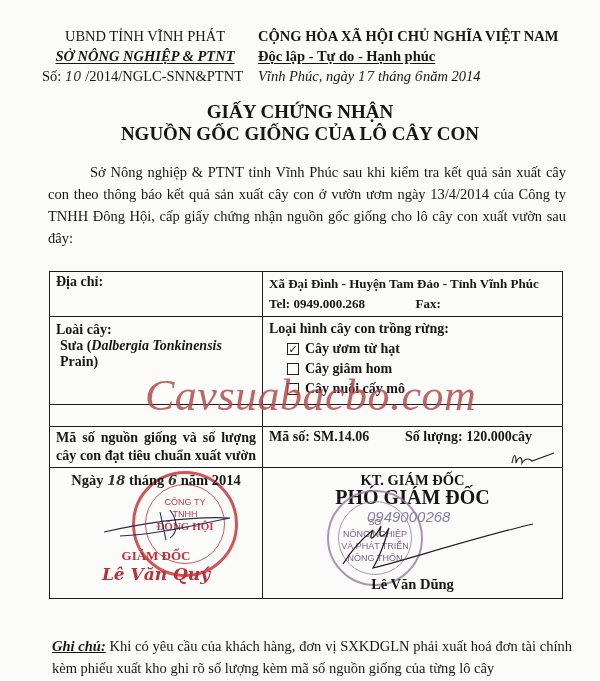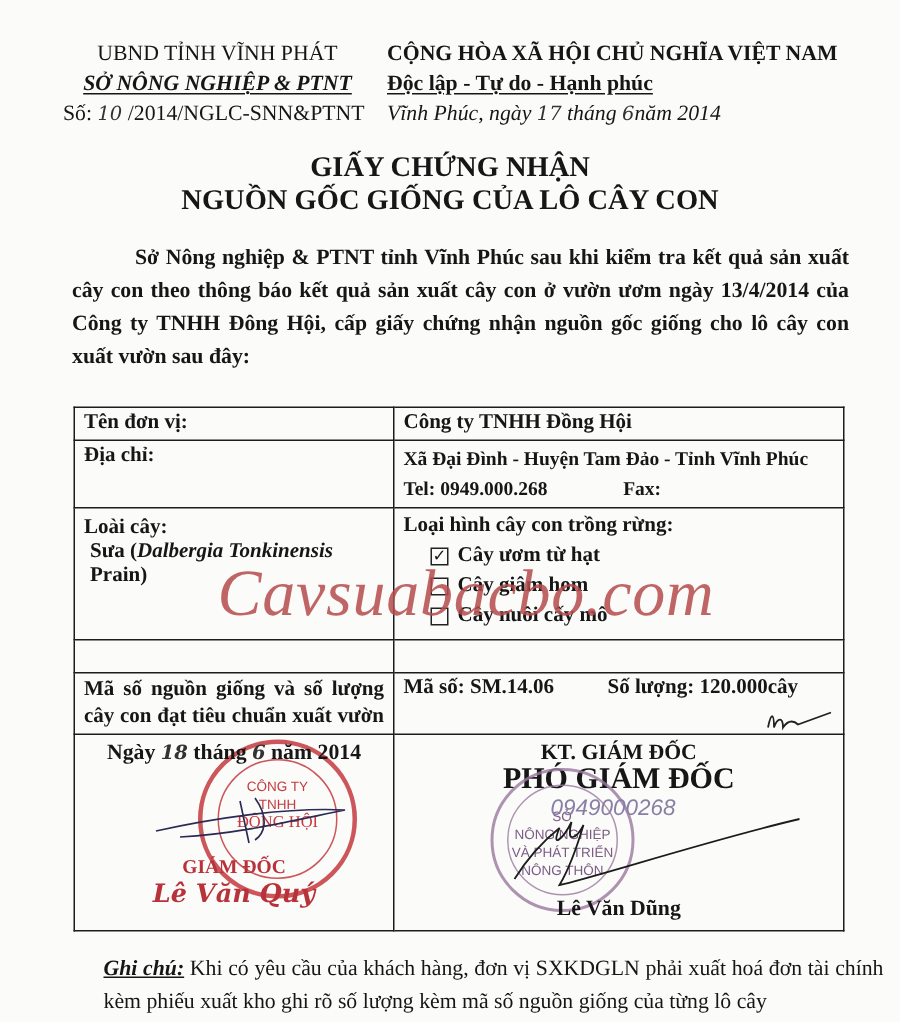--- a/index.html
+++ b/index.html
@@ -14,21 +14,21 @@
   .hdr-left { left: 40px; top: 26px; width: 210px; text-align: center; font-size: 14.5px; line-height: 20px; }
   .hdr-left .b { font-weight: bold; }
   .hdr-left .u { text-decoration: underline; text-decoration-thickness: 1px; text-underline-offset: 2px; font-style: italic; }
   .hdr-left .so { text-align: left; padding-left: 2px; }
   .hw { font-family: "DejaVu Serif", serif; font-style: italic; font-size: 13px; color: #333; }
   .hdr-right { left: 258px; top: 26px; width: 320px; text-align: left; font-size: 14.5px; line-height: 20px; }
   .hdr-right .b { font-weight: bold; }
   .hdr-right .u { text-decoration: underline; text-underline-offset: 2px; }
   .hdr-right .i { font-style: italic; }
   .title { left: 0; width: 600px; text-align: center; font-weight: bold; font-size: 19px; line-height: 24px; }
-  .intro { left: 48px; top: 161px; width: 518px; font-weight: bold; font-size: 14.5px; line-height: 22px; text-align: justify; }
+  .intro { left: 48px; top: 161px; width: 518px; font-weight: normal; font-size: 14.5px; line-height: 22px; text-align: justify; }
   .intro p { margin: 0; text-indent: 42px; }
   table.cert {
     position: absolute; left: 49px; top: 271px; width: 514px;
     border-collapse: collapse; font-size: 14px;
   }
   table.cert td { border: 1.5px solid #1c1c1c; vertical-align: top; padding: 2px 6px; }
   td.lc { width: 200px; }
   .bold { font-weight: bold; }
   .it { font-style: italic; }
   .cb-line { display: flex; align-items: center; gap: 6px; padding-left: 18px; height: 20px; }
@@ -52,21 +52,21 @@
   .stamp-purple::after {
     content: ""; position: absolute; left: 9px; top: 9px; right: 9px; bottom: 9px;
     border: 1px solid #9a7a9e; border-radius: 50%;
   }
   .stamp-text-purple { position: absolute; left: 64px; width: 96px; text-align: center; color: #7c5c85; font-family: "Liberation Sans", sans-serif; font-size: 9px; line-height: 12px; }
   .watermark {
     position: absolute; left: 145px; top: 370px;
     font-family: "Liberation Serif", serif; font-style: italic;
     font-size: 44px; color: #b64c4c; opacity: 0.85; letter-spacing: 0.5px;
   }
-  .note { left: 69px; top: 635px; width: 520px; font-size: 14.5px; line-height: 22px; text-align: justify; }
+  .note { left: 52px; top: 635px; width: 520px; font-size: 14.5px; line-height: 22px; text-align: justify; }
   .note .lbl { font-weight: bold; font-style: italic; text-decoration: underline; }
   .red-sig { font-family: "DejaVu Serif", serif; font-style: italic; font-weight: bold; color: #b8323a; font-size: 17px; }
   .phone-hand { font-family: Liberation Sans, sans-serif; font-style: italic; color: #8a7ea6; font-size: 15px; }
 </style>
 </head>
 <body>
 
 <div class="abs hdr-left">
   <div>UBND TỈNH VĨNH PHÁT</div>
   <div class="b u">SỞ NÔNG NGHIỆP &amp; PTNT</div>
@@ -90,24 +90,20 @@
 
 <div class="abs title" style="top:100px;">GIẤY CHỨNG NHẬN</div>
 <div class="abs title" style="top:122px;">NGUỒN GỐC GIỐNG CỦA LÔ CÂY CON</div>
 
 <div class="abs intro">
   <p>Sở Nông nghiệp &amp; PTNT tỉnh Vĩnh Phúc sau khi kiểm tra kết quả sản xuất cây con theo thông báo kết quả sản xuất cây con ở vườn ươm ngày 13/4/2014 của Công ty TNHH Đông Hội, cấp giấy chứng nhận nguồn gốc giống cho lô cây con xuất vườn sau đây:</p>
 </div>
 
 <table class="cert">
   <tbody>
-      <tr style="height:22px;">
-    <td class="lc bold">Tên đơn vị:</td>
-    <td class="bold">Công ty TNHH Đồng Hội</td>
-  </tr>
   <tr style="height:44px;">
     <td class="lc bold">Địa chỉ:</td>
     <td class="bold" style="font-size:13px;line-height:20px;">
       <div>Xã Đại Đình - Huyện Tam Đảo - Tỉnh Vĩnh Phúc</div>
       <div>
         <span>Tel: 0949.000.268</span>
         <span style="display:inline-block;width:44px;"></span>
         <span>Fax:</span>
       </div>
     </td>
@@ -156,21 +152,21 @@
           <span>Ngày</span>
           <span class="hw">18</span>
           <span>tháng</span>
           <span class="hw">6</span>
           <span>năm 2014</span>
         </div>
         <div class="stamp-red"></div>
         <div class="stamp-text-red" style="top:28px;">
           <div>CÔNG TY</div>
           <div>TNHH</div>
-          <div style="font-weight:normal;font-family:'Liberation Serif',serif;font-size:11px;">ĐÔNG HỘI</div>
+          <div style="font-weight:bold;font-family:'Liberation Serif',serif;font-size:11px;">ĐÔNG HỘI</div>
         </div>
         <svg width="160" height="40" style="position:absolute;left:50px;top:36px;">
           <path d="M4 28 C40 20, 90 12, 130 14 C100 20, 60 30, 20 32 M60 8 L66 36 M70 6 C80 20, 76 30, 70 34" fill="none" stroke="#2a2a55" stroke-width="1.1"></path>
         </svg>
         <div class="red-sig" style="position:absolute;left:0;width:100%;top:80px;font-size:13px;font-style:normal;font-family:'Liberation Serif',serif;">GIÁM ĐỐC</div>
         <div class="red-sig" style="position:absolute;left:0;width:100%;top:96px;">Lê Văn Quý</div>
       </div>
     </td>
     <td style="padding:0;">
       <div class="sig-right">

